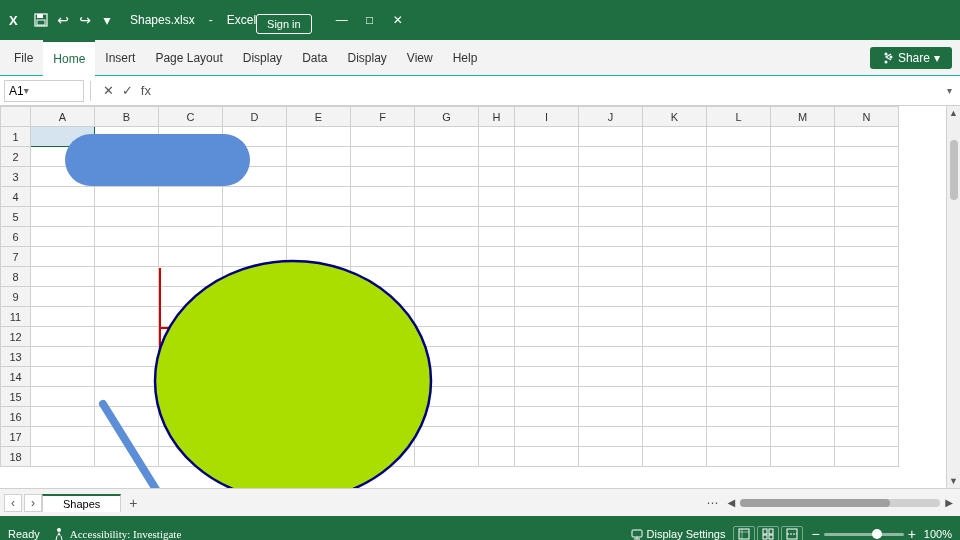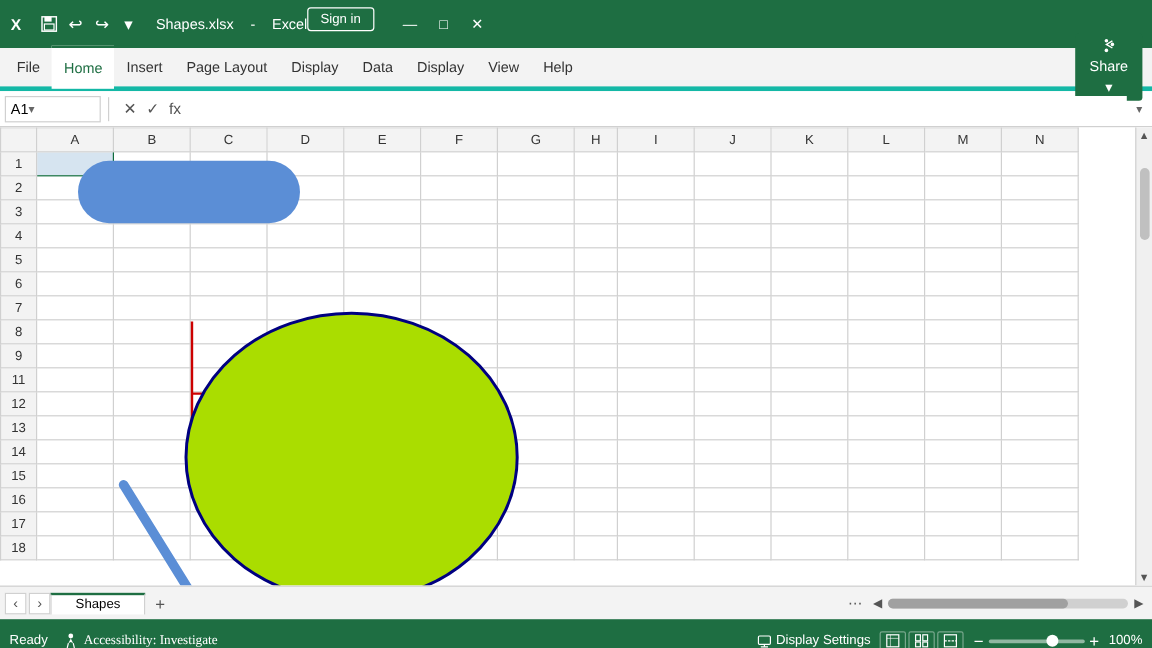--- a/index.html
+++ b/index.html
@@ -48,21 +48,21 @@
     .search-box input {
       border: none; outline: none; font-size: 12px; width: 100%; color: #333;
     }
     .title-text {
       color: white;
       font-size: 12px;
       margin-left: 8px;
     }
     .title-bar-right {
       display: flex;
-      align-items: flex-start;
+      align-items: flex-end;
       gap: 8px;
     }
     .sign-in-btn {
       background: transparent;
       border: 1px solid white;
       color: white;
       padding: 3px 10px;
       border-radius: 3px;
       font-size: 11px;
       cursor: pointer;
@@ -74,21 +74,21 @@
     }
     .win-btn {
       width: 28px; height: 28px;
       display: flex; align-items: center; justify-content: center;
       color: white; font-size: 12px; cursor: pointer;
     }
 
     
     .ribbon {
       background: #f3f3f3;
-      border-bottom: 4px solid #14b8a6;
+      border-bottom: 1px solid #14b8a6;
       height: 36px;
       display: flex;
       align-items: center;
       padding: 0 4px;
     }
     .ribbon-tab {
       padding: 0 10px;
       height: 36px;
       display: flex;
       align-items: center;
@@ -106,21 +106,20 @@
       background: #1e6e42;
       color: white;
       padding: 4px 12px;
       border-radius: 3px;
       font-size: 12px;
       cursor: pointer;
       display: flex;
       align-items: center;
       gap: 4px;
       margin-right: 4px;
-      flex-direction: column;
     }
 
     
     .formula-bar {
       height: 30px;
       border-bottom: 1px solid #d0d0d0;
       display: flex;
       align-items: center;
       padding: 0 4px;
       background: white;

